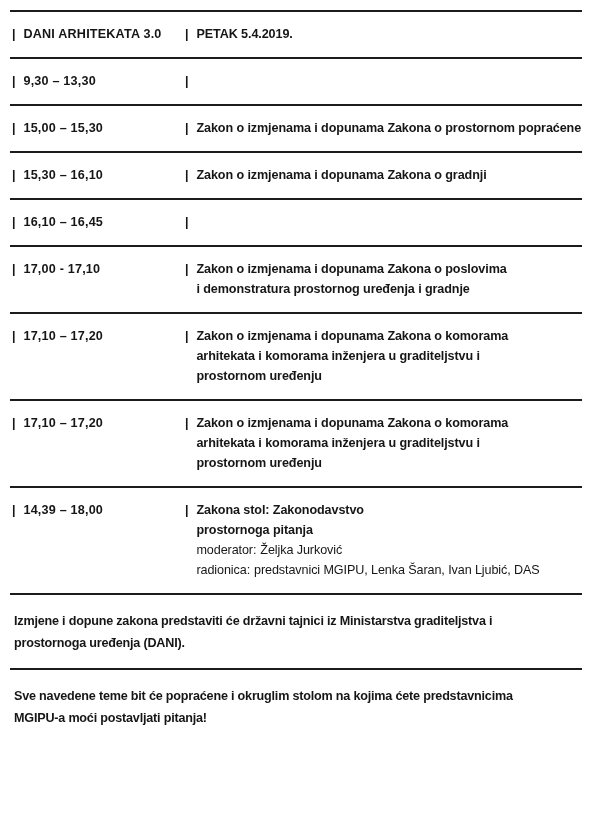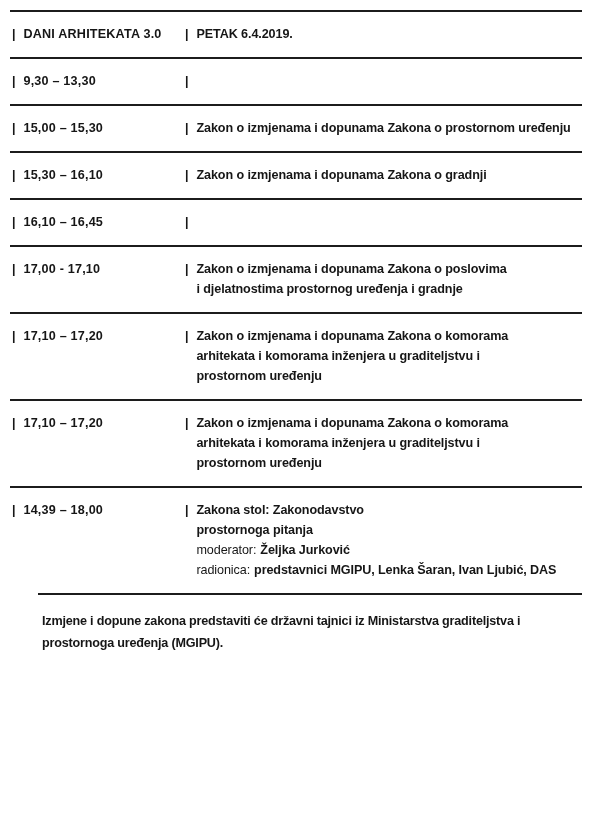--- a/index.html
+++ b/index.html
@@ -35,46 +35,45 @@
     display: inline-block;
     margin-right: 8px;
     line-height: 20px;
     transform: scaleY(1.05);
   }
   .lines { line-height: 20px; }
   .lines > div { white-space: nowrap; }
   .time .lines > div { letter-spacing: 0.2px; }
   .meta-line { white-space: nowrap; line-height: 20px; }
   .meta-label { font-weight: normal; text-align: right; }
-  .meta-value { font-weight: bold; margin-left: 4px; }
+  .meta-value { font-weight: normal; margin-left: 4px; }
   .note {
     border-top: 2px solid #1c1c1c;
     padding: 15px 0 14px 4px;
     line-height: 22px;
     letter-spacing: -0.2px;
-    margin-left: 28px;
   }
   .note > div { white-space: nowrap; }
 </style>
 </head>
 <body>
 
 <div class="doc">
 
   <div class="row">
     <div class="cell time">
       <span class="pipe">|</span>
       <div class="lines">
           <div>DANI ARHITEKATA 3.0</div>
         </div>
     </div>
     <div class="cell desc">
       <span class="pipe">|</span>
       <div class="lines">
-          <div>PETAK 6.4.2019.</div>
+          <div>PETAK 5.4.2019.</div>
         </div>
     </div>
   </div>
 
   <div class="row">
     <div class="cell time">
       <span class="pipe">|</span>
       <div class="lines">
           <div>9,30 – 13,30</div>
         </div>
@@ -87,21 +86,21 @@
   <div class="row">
     <div class="cell time">
       <span class="pipe">|</span>
       <div class="lines">
           <div>15,00 – 15,30</div>
         </div>
     </div>
     <div class="cell desc">
       <span class="pipe">|</span>
       <div class="lines">
-        <div>Zakon o izmjenama i dopunama Zakona o prostornom uređenju</div>
+        <div>Zakon o izmjenama i dopunama Zakona o prostornom popraćene</div>
       </div>
     </div>
   </div>
 
   <div class="row">
     <div class="cell time">
       <span class="pipe">|</span>
       <div class="lines">
           <div>15,30 – 16,10</div>
         </div>
@@ -130,21 +129,21 @@
     <div class="cell time">
       <span class="pipe">|</span>
       <div class="lines">
           <div>17,00 - 17,10</div>
         </div>
     </div>
     <div class="cell desc">
       <span class="pipe">|</span>
       <div class="lines">
         <div>Zakon o izmjenama i dopunama Zakona o poslovima</div>
-        <div>i djelatnostima prostornog uređenja i gradnje</div>
+        <div>i demonstratura prostornog uređenja i gradnje</div>
       </div>
     </div>
   </div>
 
   <div class="row">
     <div class="cell time">
       <span class="pipe">|</span>
       <div class="lines">
           <div>17,10 – 17,20</div>
         </div>
@@ -189,17 +188,21 @@
         <div>Zakona stol: Zakonodavstvo</div>
         <div>prostornoga pitanja</div>
         <div class="meta-line"><span class="meta-label">moderator:</span><span class="meta-value">Željka Jurković</span></div>
         <div class="meta-line"><span class="meta-label">radionica:</span><span class="meta-value">predstavnici MGIPU, Lenka Šaran, Ivan Ljubić, DAS</span></div>
       </div>
     </div>
   </div>
 
   <div class="note">
     <div>Izmjene i dopune zakona predstaviti će državni tajnici iz Ministarstva graditeljstva i</div>
-    <div>prostornoga uređenja (MGIPU).</div>
-  </div>
-
+    <div>prostornoga uređenja (DANI).</div>
+  </div>
+
+  <div class="note">
+    <div>Sve navedene teme bit će popraćene i okruglim stolom na kojima ćete predstavnicima</div>
+    <div>MGIPU-a moći postavljati pitanja!</div>
+  </div>
 
 </div>
 
 </body></html>

